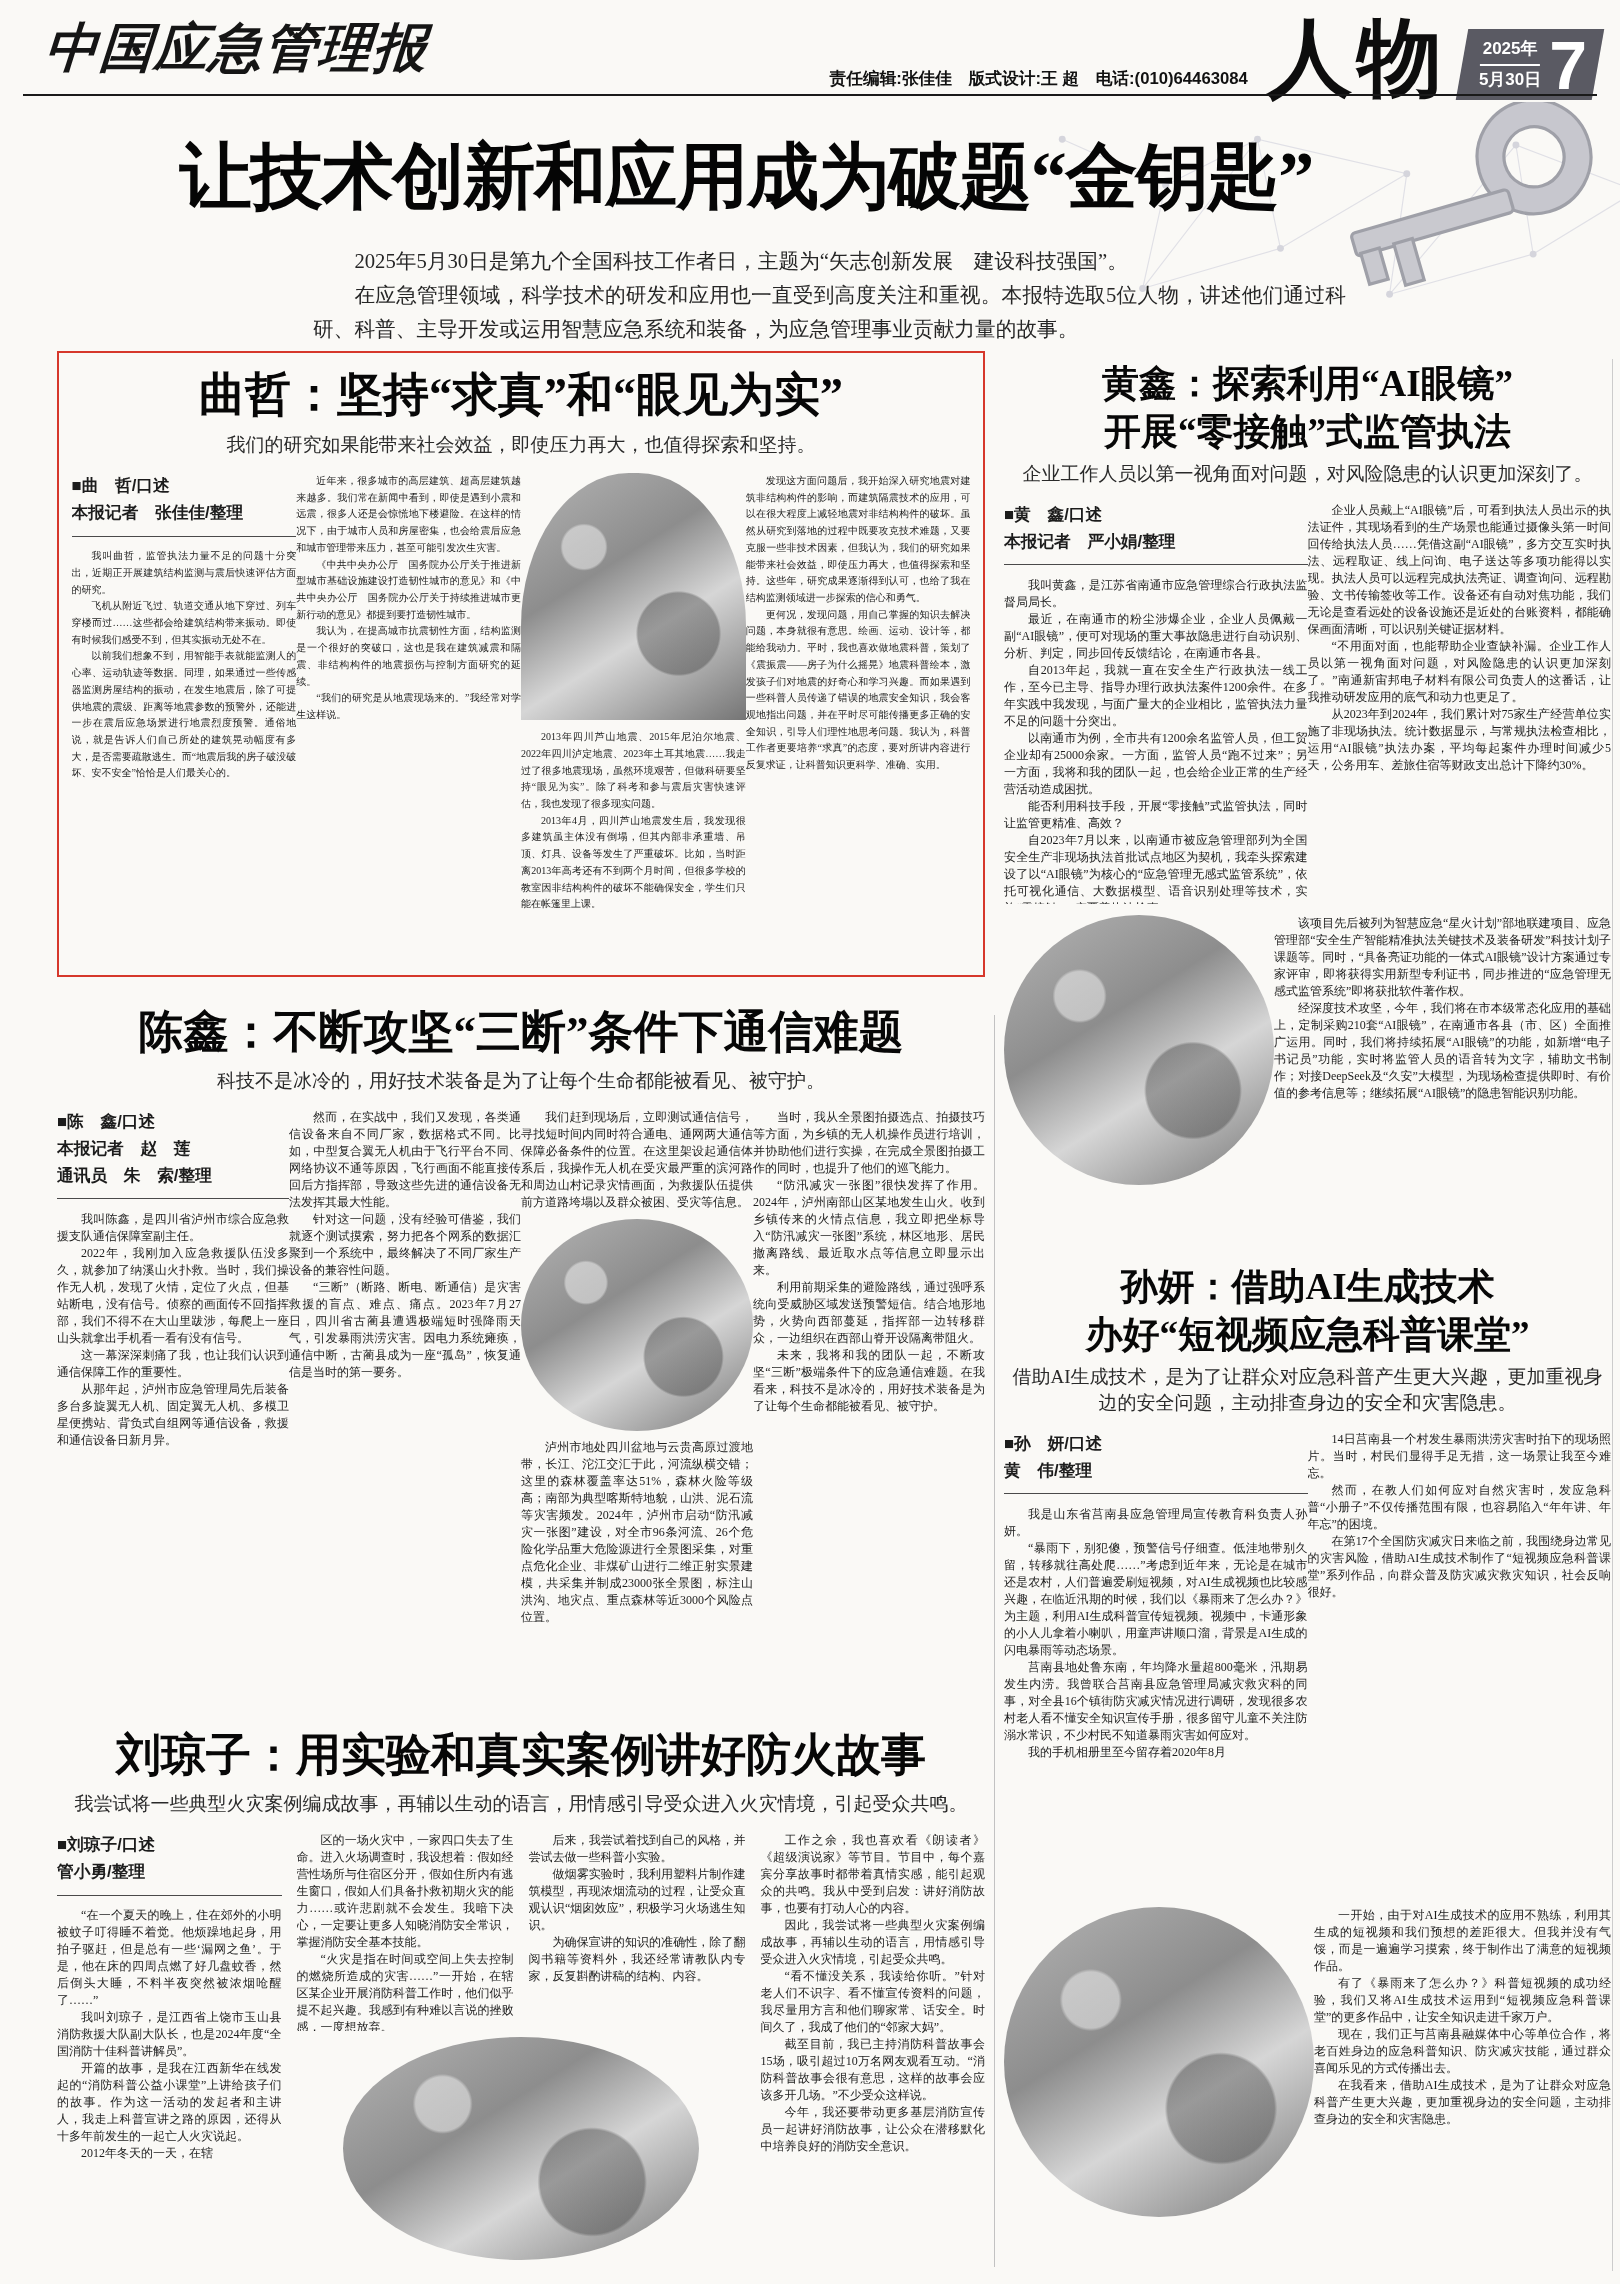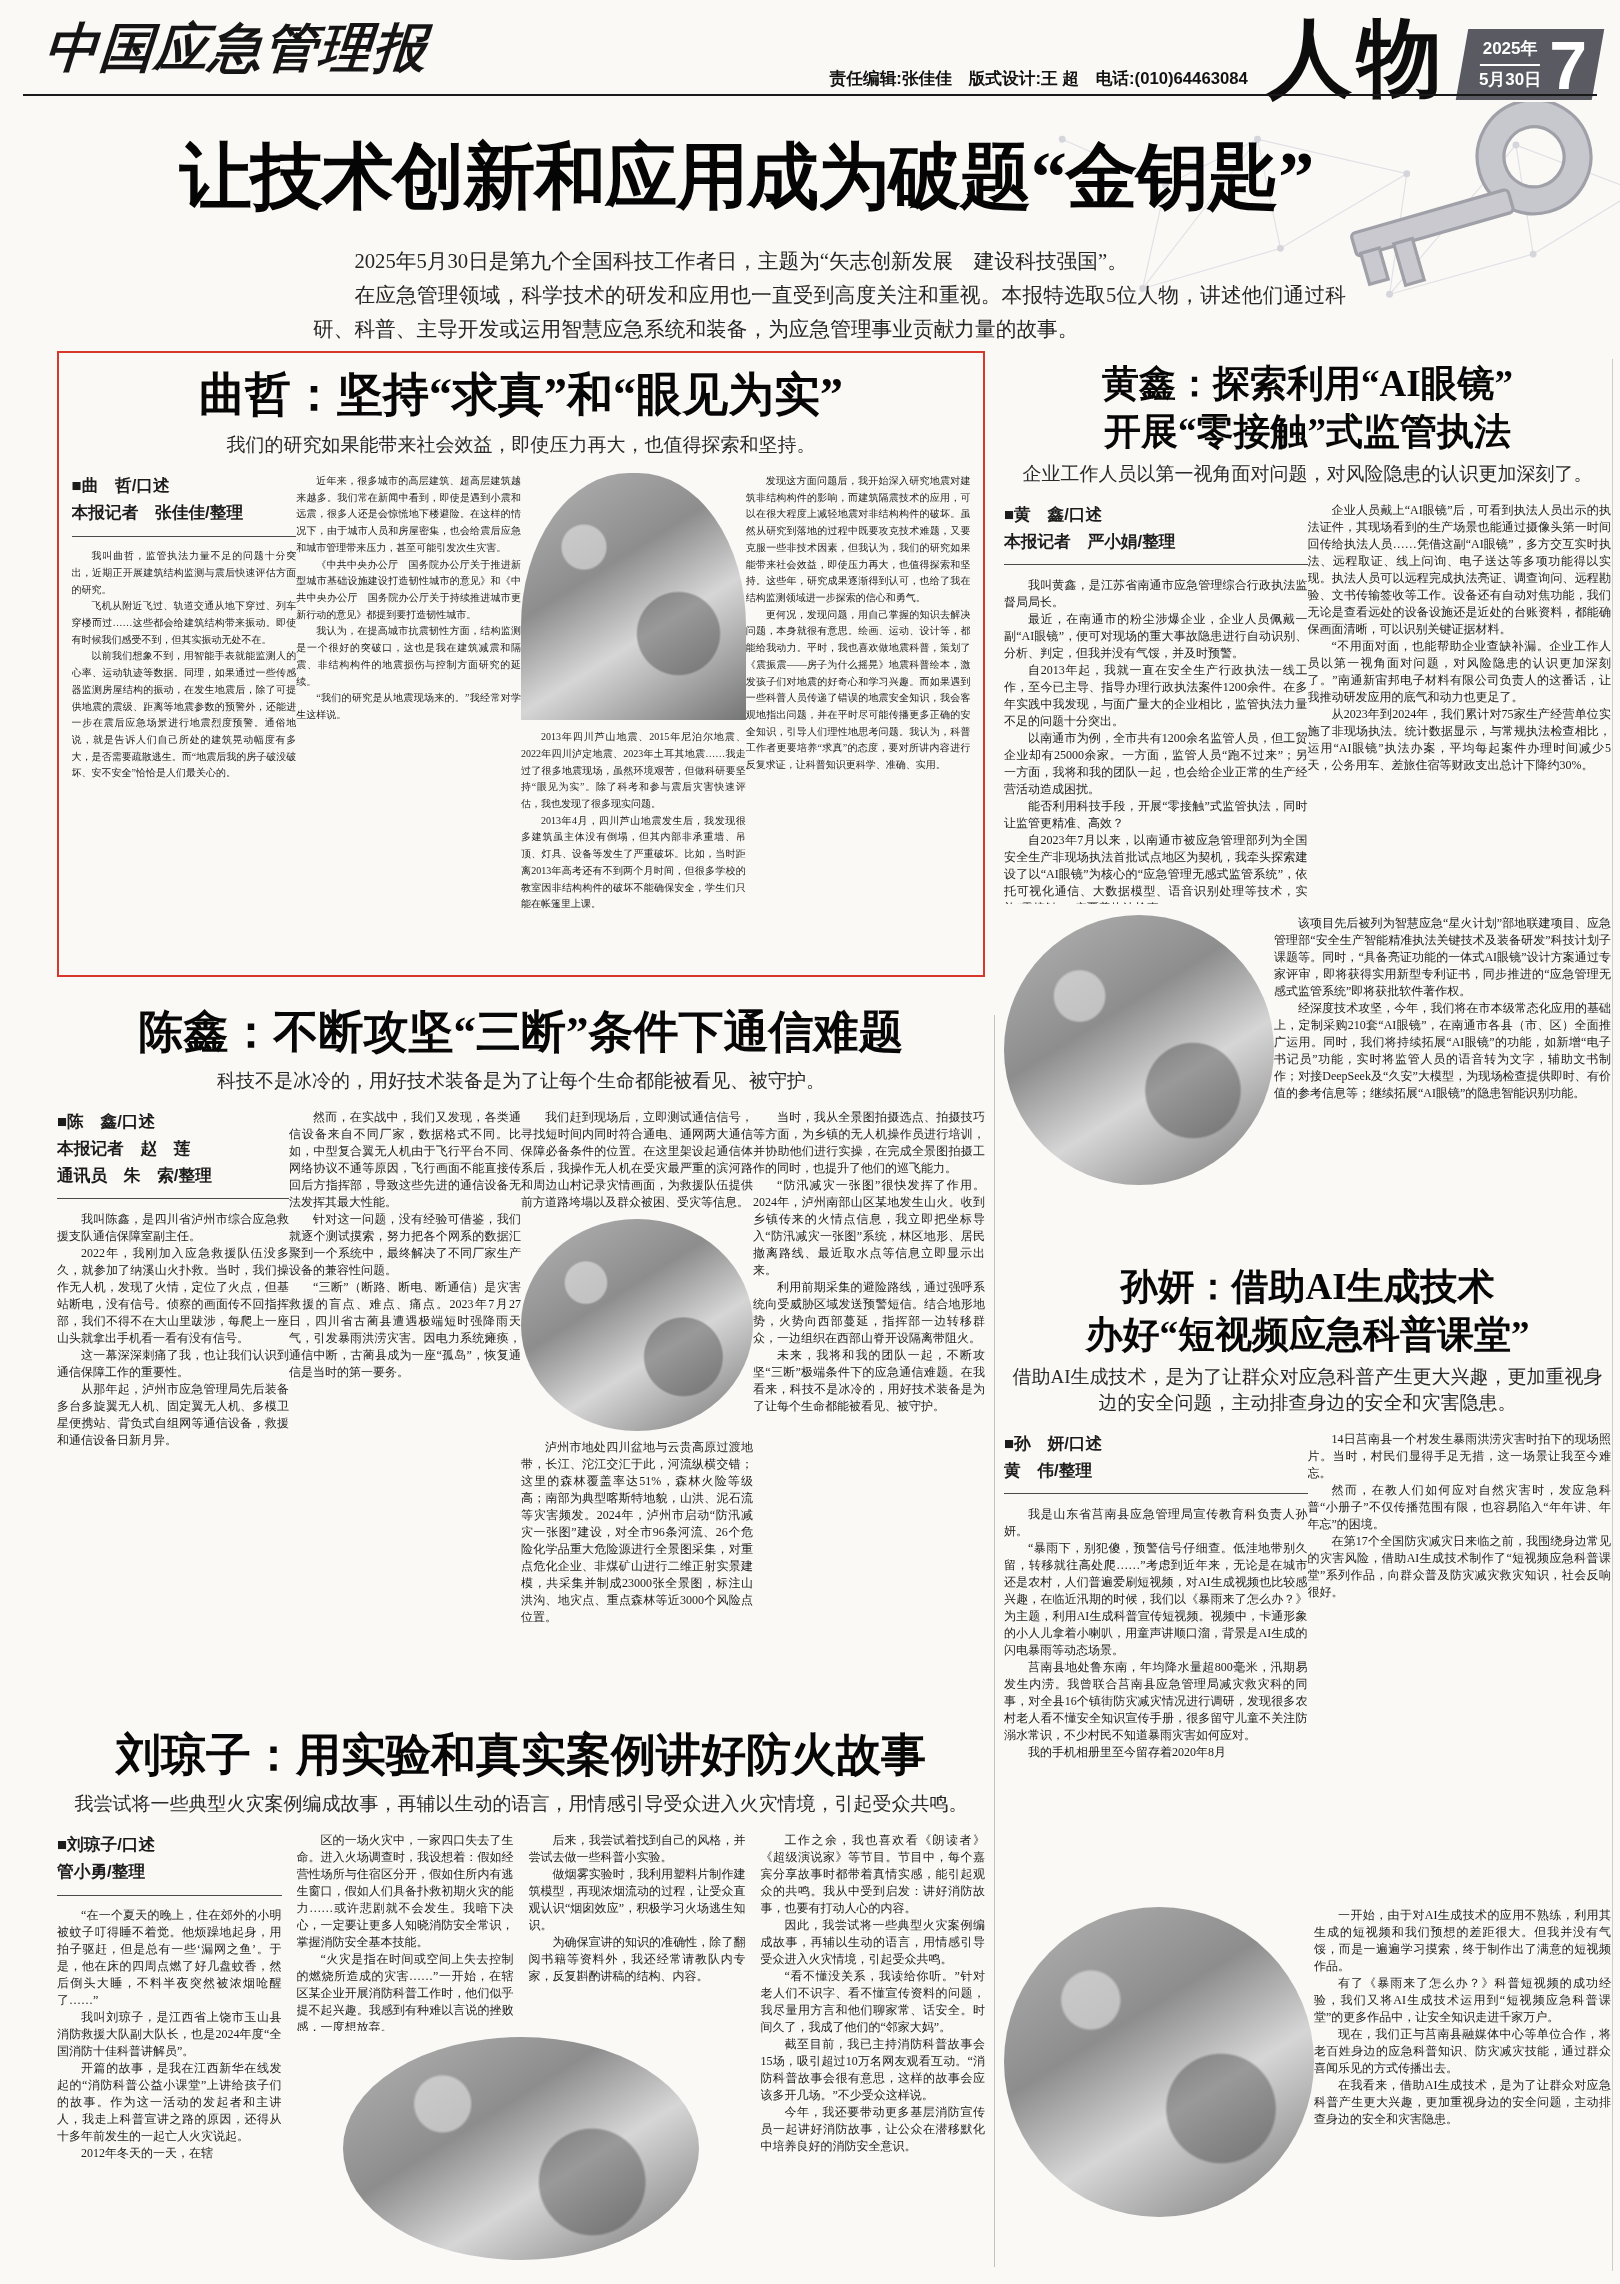--- a/index.html
+++ b/index.html
@@ -190,21 +190,21 @@
   </h2>
   <div class="subhead">企业工作人员以第一视角面对问题，对风险隐患的认识更加深刻了。</div>
   <div class="bodycols">
     <div class="col">
       <div class="byline">
           <p class="byline-line">■黄　鑫/口述</p>
           <p class="byline-line">本报记者　严小娟/整理</p>
         </div>
       <div>
           <p class="para">我叫黄鑫，是江苏省南通市应急管理综合行政执法监督局局长。</p>
-          <p class="para">最近，在南通市的粉尘涉爆企业，企业人员佩戴一副“AI眼镜”，便可对现场的重大事故隐患进行自动识别、分析、判定，但我并没有气馁，并及时预警。</p>
+          <p class="para">最近，在南通市的粉尘涉爆企业，企业人员佩戴一副“AI眼镜”，便可对现场的重大事故隐患进行自动识别、分析、判定，同步回传反馈结论，在南通市各县。</p>
           <p class="para">自2013年起，我就一直在安全生产行政执法一线工作，至今已主导、指导办理行政执法案件1200余件。在多年实践中我发现，与面广量大的企业相比，监管执法力量不足的问题十分突出。</p>
           <p class="para">以南通市为例，全市共有1200余名监管人员，但工贸企业却有25000余家。一方面，监管人员“跑不过来”；另一方面，我将和我的团队一起，也会给企业正常的生产经营活动造成困扰。</p>
           <p class="para">能否利用科技手段，开展“零接触”式监管执法，同时让监管更精准、高效？</p>
           <p class="para">自2023年7月以来，以南通市被应急管理部列为全国安全生产非现场执法首批试点地区为契机，我牵头探索建设了以“AI眼镜”为核心的“应急管理无感式监管系统”，依托可视化通信、大数据模型、语音识别处理等技术，实施“零接触”、广覆盖执法检查。</p>
         </div>
     </div>
     <div class="col">
       <div>
           <p class="para">企业人员戴上“AI眼镜”后，可看到执法人员出示的执法证件，其现场看到的生产场景也能通过摄像头第一时间回传给执法人员……凭借这副“AI眼镜”，多方交互实时执法、远程取证、线上问询、电子送达等多项功能得以实现。执法人员可以远程完成执法亮证、调查询问、远程勘验、文书传输签收等工作。设备还有自动对焦功能，我们无论是查看远处的设备设施还是近处的台账资料，都能确保画面清晰，可以识别关键证据材料。</p>
           <p class="para">“不用面对面，也能帮助企业查缺补漏。企业工作人员以第一视角面对问题，对风险隐患的认识更加深刻了。”南通新宙邦电子材料有限公司负责人的这番话，让我推动研发应用的底气和动力也更足了。</p>

